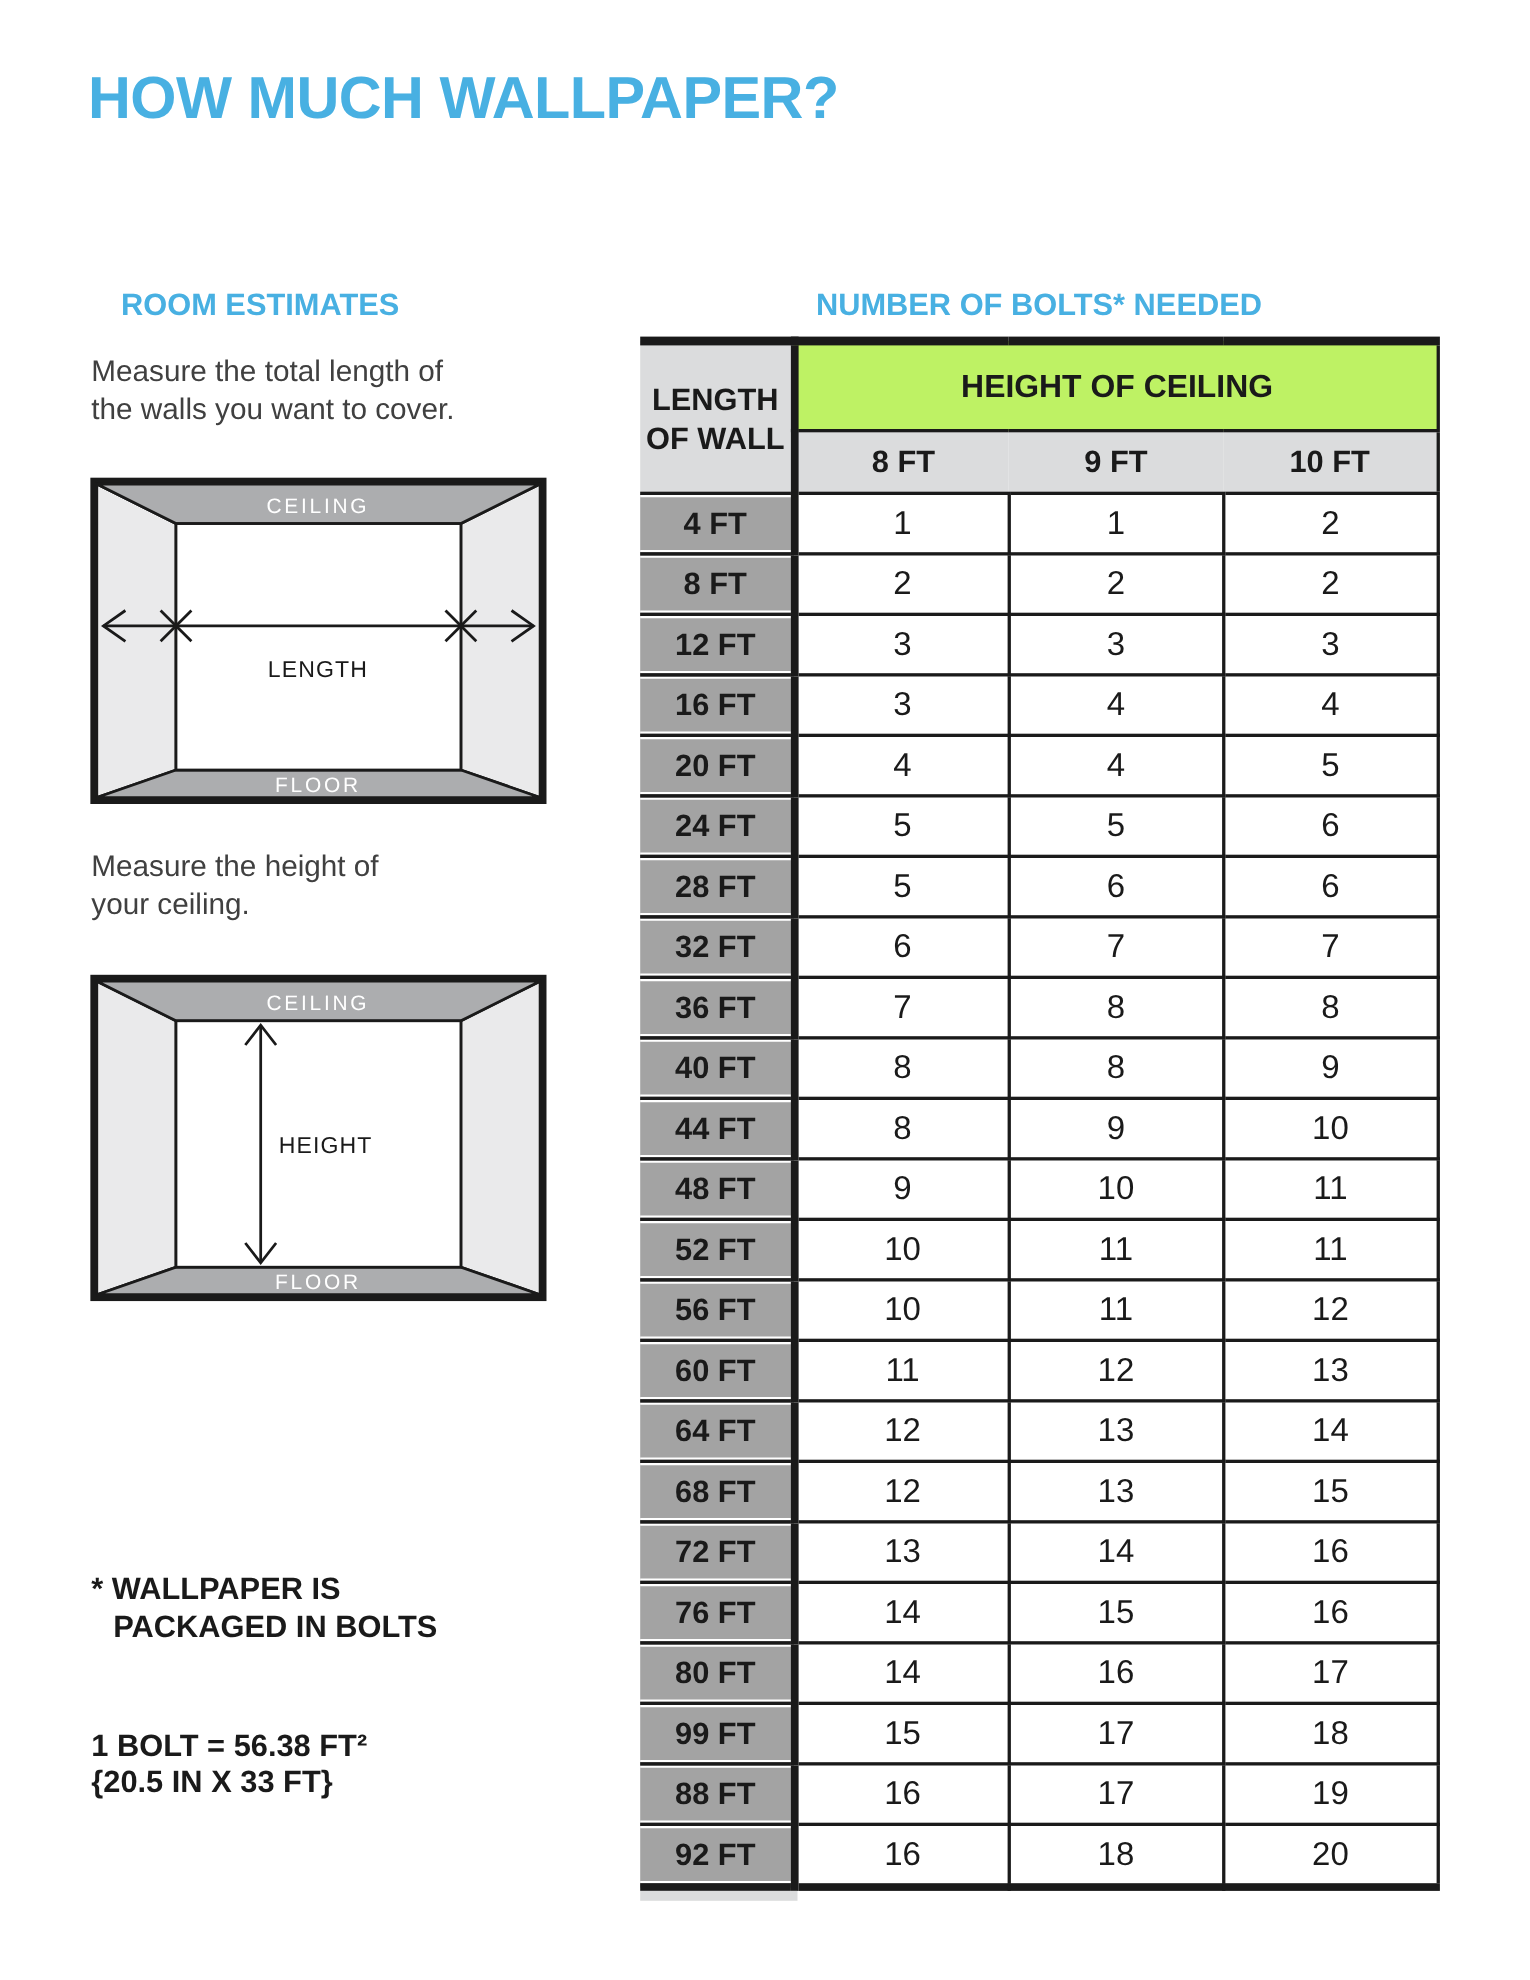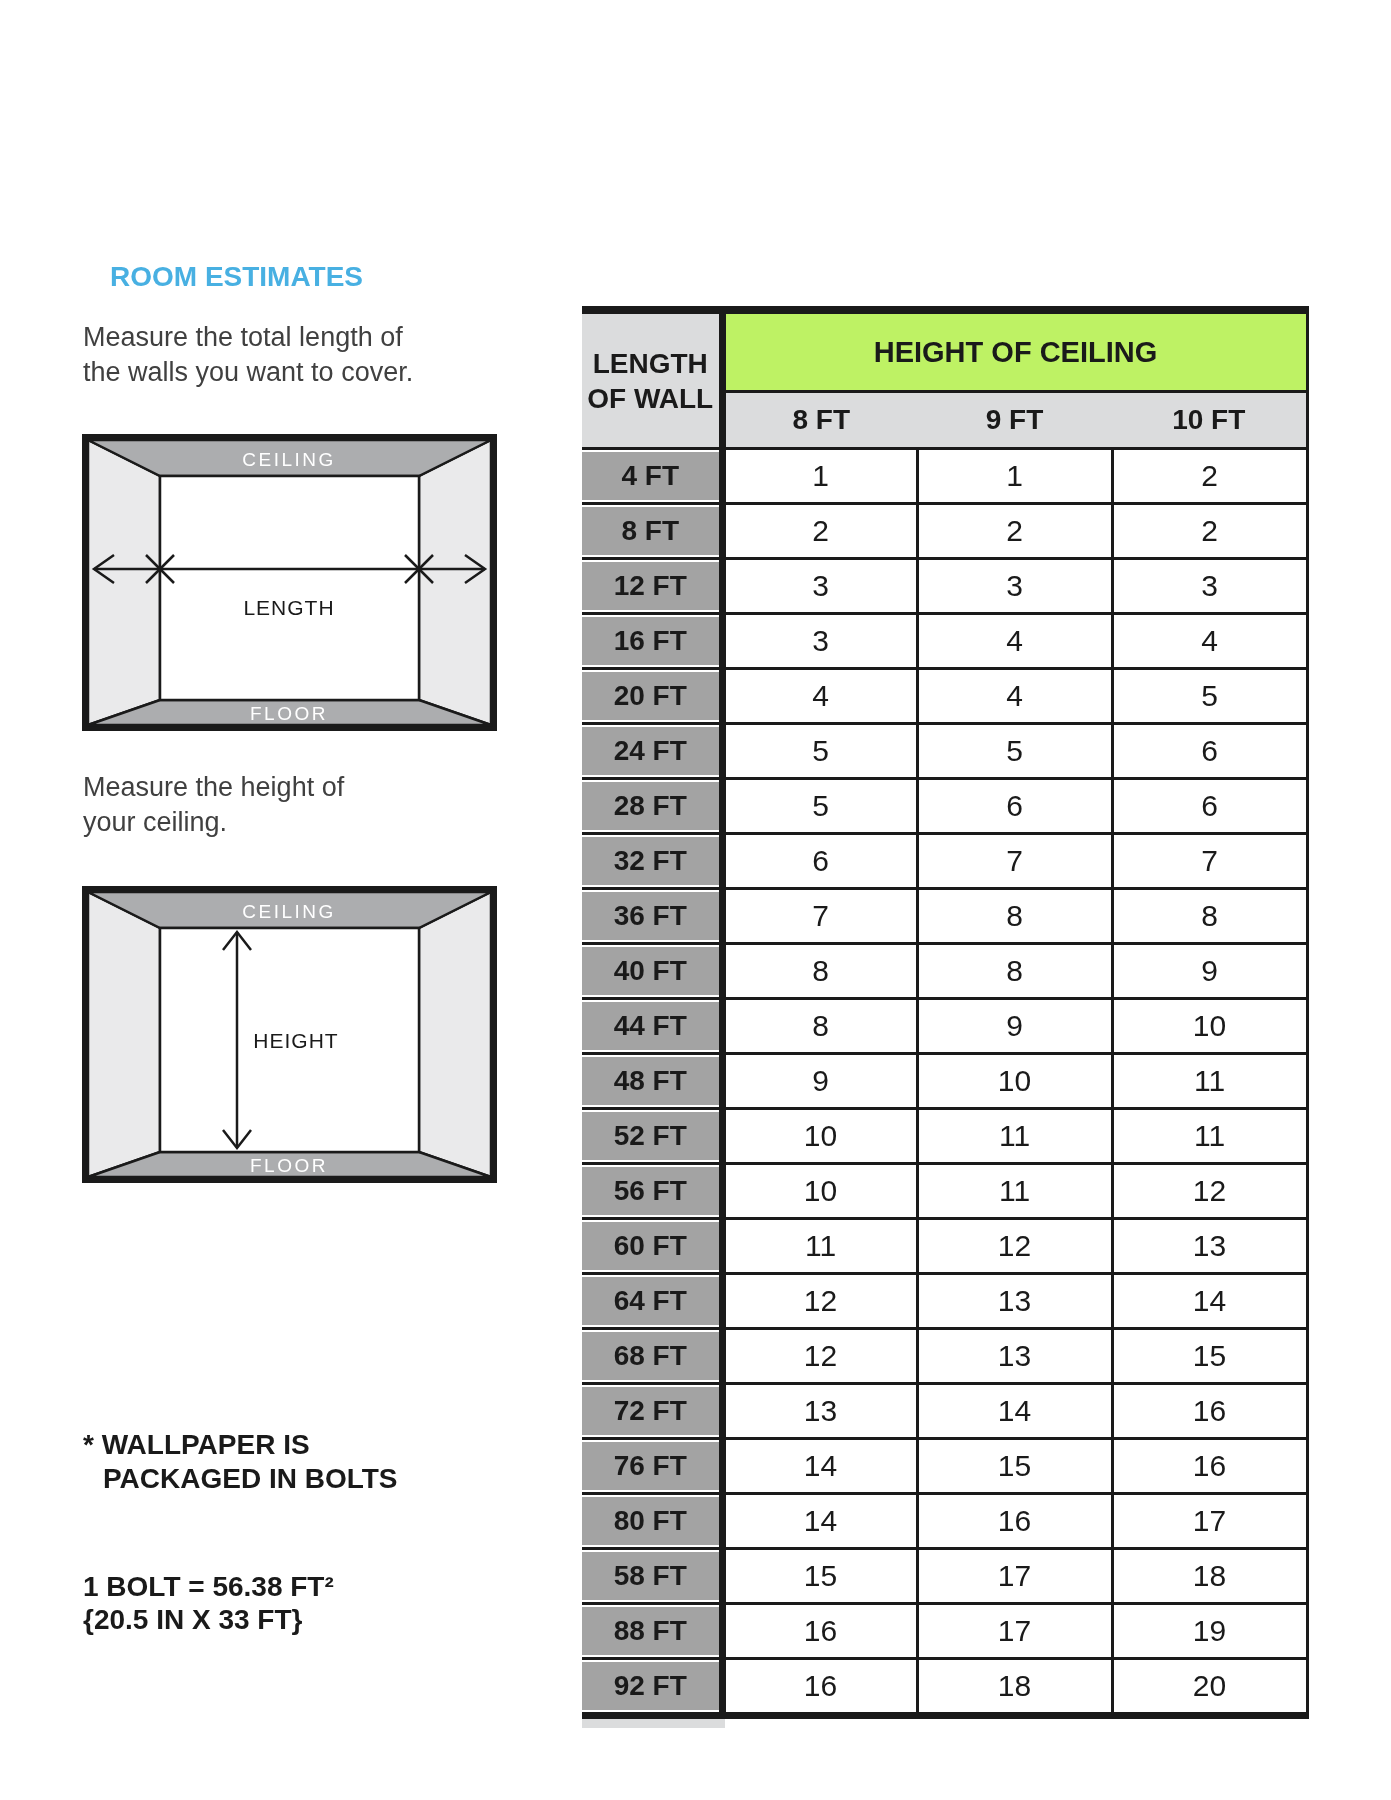--- a/index.html
+++ b/index.html
@@ -78,20 +78,21 @@
   table.bolts tbody td.val:nth-child(2) { border-left:7px solid #1a1a1a; }
   .table-shadow {
     position:absolute; left:0; top:100%; width:143px; height:9px; background:#DBDCDD;
   }
 </style>
 </head>
 <body>
 
 <div class="page">
 
+  <h1 class="title accent" style="color: rgb(72, 176, 226);">HOW MUCH WALLPAPER?</h1>
 
   <h2 id="room-heading" class="section-heading accent" style="color: rgb(72, 176, 226); margin-left: 28px;">ROOM ESTIMATES</h2>
 
   <p id="step1" class="copy">Measure the total length of
 the walls you want to cover.</p>
 
   <div id="diagram1" class="diagram">
     <svg viewBox="0 0 415 297">
       <rect x="3" y="3" width="409" height="291" fill="#ffffff" stroke="#1a1a1a" stroke-width="6"></rect>
       <polygon points="6,6 78,42 78,266 6,291" fill="#EAEAEB" stroke="#1a1a1a" stroke-width="2.5"></polygon>
@@ -136,20 +137,21 @@
     </svg>
   </div>
 
 
   <p id="footnote" class="footnote">* WALLPAPER IS
 PACKAGED IN BOLTS</p>
 
   <p id="boltinfo" class="boltinfo">1 BOLT = 56.38 FT²
 {20.5 IN X 33 FT}</p>
 
+  <h2 id="table-heading" class="section-heading accent" style="color: rgb(72, 176, 226);">NUMBER OF BOLTS* NEEDED</h2>
 
   <div class="tablewrap">
     <table class="bolts">
       <colgroup>
         <col style="width:140px">
           <col style="width:195px">
           <col style="width:195px">
           <col style="width:195px">
       </colgroup>
       <thead>
@@ -279,21 +281,21 @@
             <td class="val">15</td>
             <td class="val">16</td>
           </tr>
           <tr>
             <td class="rowhead">80 FT</td>
             <td class="val">14</td>
             <td class="val">16</td>
             <td class="val">17</td>
           </tr>
           <tr>
-            <td class="rowhead">58 FT</td>
+            <td class="rowhead">99 FT</td>
             <td class="val">15</td>
             <td class="val">17</td>
             <td class="val">18</td>
           </tr>
           <tr>
             <td class="rowhead">88 FT</td>
             <td class="val">16</td>
             <td class="val">17</td>
             <td class="val">19</td>
           </tr>

